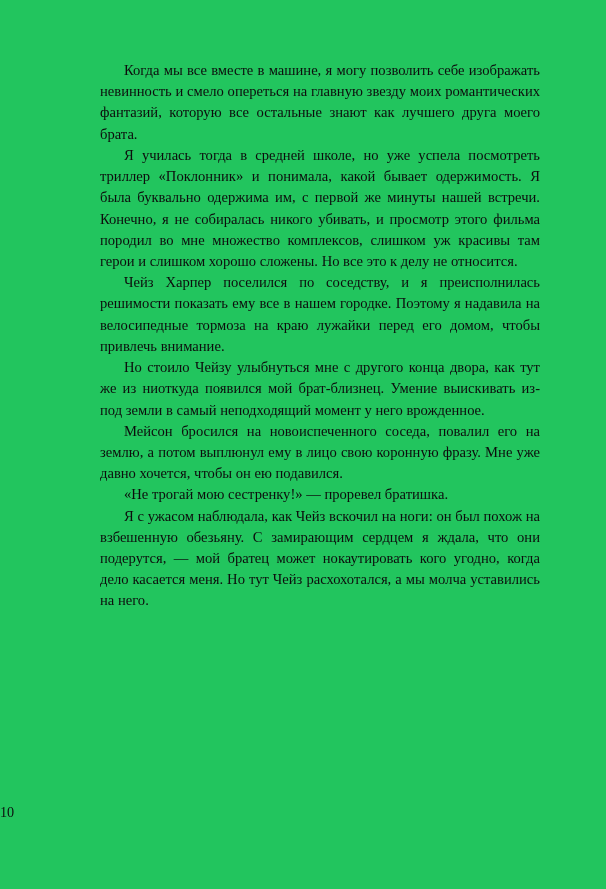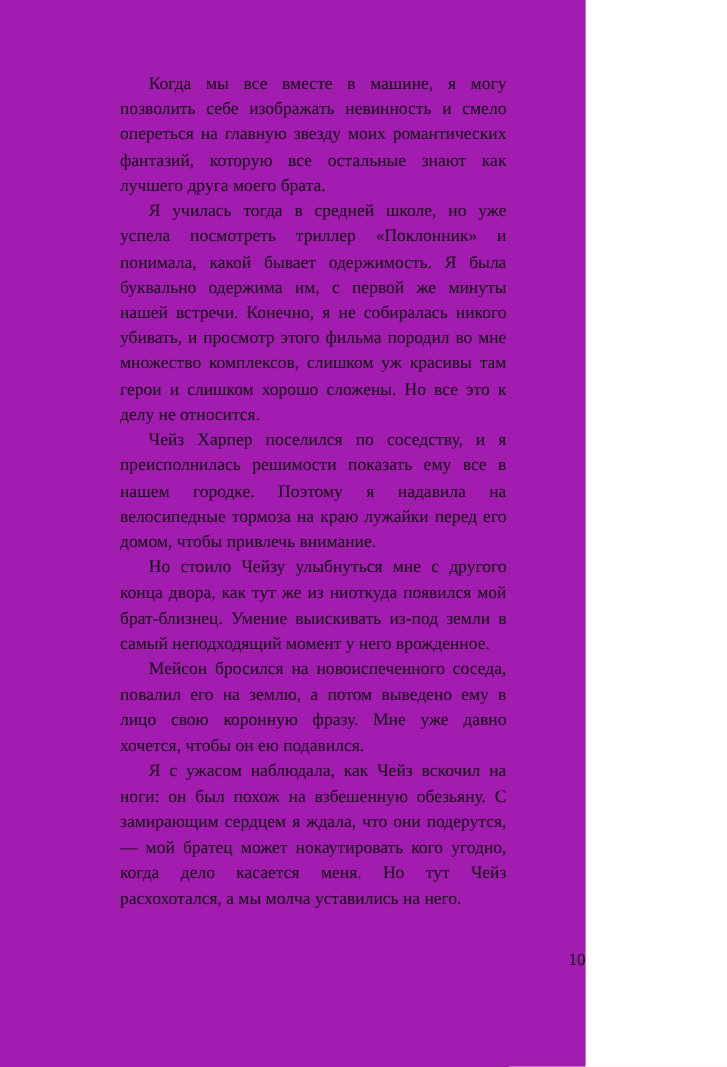--- a/index.html
+++ b/index.html
@@ -9,58 +9,59 @@
   }
   body {
     width: 606px;
     height: 889px;
     font-family: "Liberation Serif", "DejaVu Serif", serif;
     color: #111111;
     overflow: hidden;
   }
   .page {
     position: relative;
-    width: 488px;
+    width: 606px;
     height: 889px;
     box-sizing: border-box;
     padding: 60px 66px 0 100px;
-    background: #a21caf;
+    background: #22c55e;
   }
   .text-block {
     font-size: 14.6px;
     line-height: 1.455;
     text-align: justify;
     text-justify: inter-word;
     color: #0d0d0d;
     hyphens: manual;
   }
   .para {
     margin: 0;
     text-indent: 24px;
     text-align: justify;
   }
   .page-number {
     position: absolute;
     left: 0;
     right: 0;
-    bottom: 80px;
-    text-align: right;
+    bottom: 68px;
+    text-align: left;
     font-size: 14.2px;
     color: #0d0d0d;
   }
 </style>
 </head>
 <body>
 
 <div class="page">
 
   <div class="text-block">
     <p class="para">Когда мы все вместе в машине, я могу позволить себе изображать невинность и смело опереться на главную звезду моих романтических фантазий, которую все остальные знают как лучшего друга моего брата.</p>
     <p class="para">Я училась тогда в средней школе, но уже успела посмотреть триллер «Поклонник» и понимала, какой бывает одержимость. Я была буквально одержима им, с первой же минуты нашей встречи. Конечно, я не собиралась никого убивать, и просмотр этого фильма породил во мне множество комплексов, слишком уж красивы там герои и слишком хорошо сложены. Но все это к делу не относится.</p>
     <p class="para">Чейз Харпер поселился по соседству, и я преисполнилась решимости показать ему все в нашем городке. Поэтому я надавила на велосипедные тормоза на краю лужайки перед его домом, чтобы привлечь внимание.</p>
     <p class="para">Но стоило Чейзу улыбнуться мне с другого конца двора, как тут же из ниоткуда появился мой брат-близнец. Умение выискивать из-под земли в самый неподходящий момент у него врожденное.</p>
-    <p class="para">Мейсон бросился на новоиспеченного соседа, повалил его на землю, а потом выведено ему в лицо свою коронную фразу. Мне уже давно хочется, чтобы он ею подавился.</p>
+    <p class="para">Мейсон бросился на новоиспеченного соседа, повалил его на землю, а потом выплюнул ему в лицо свою коронную фразу. Мне уже давно хочется, чтобы он ею подавился.</p>
+    <p class="para">«Не трогай мою сестренку!» — проревел братишка.</p>
     <p class="para">Я с ужасом наблюдала, как Чейз вскочил на ноги: он был похож на взбешенную обезьяну. С замирающим сердцем я ждала, что они подерутся, — мой братец может нокаутировать кого угодно, когда дело касается меня. Но тут Чейз расхохотался, а мы молча уставились на него.</p>
   </div>
 
   <div class="page-number">10</div>
 
 </div>
 
 </body></html>

